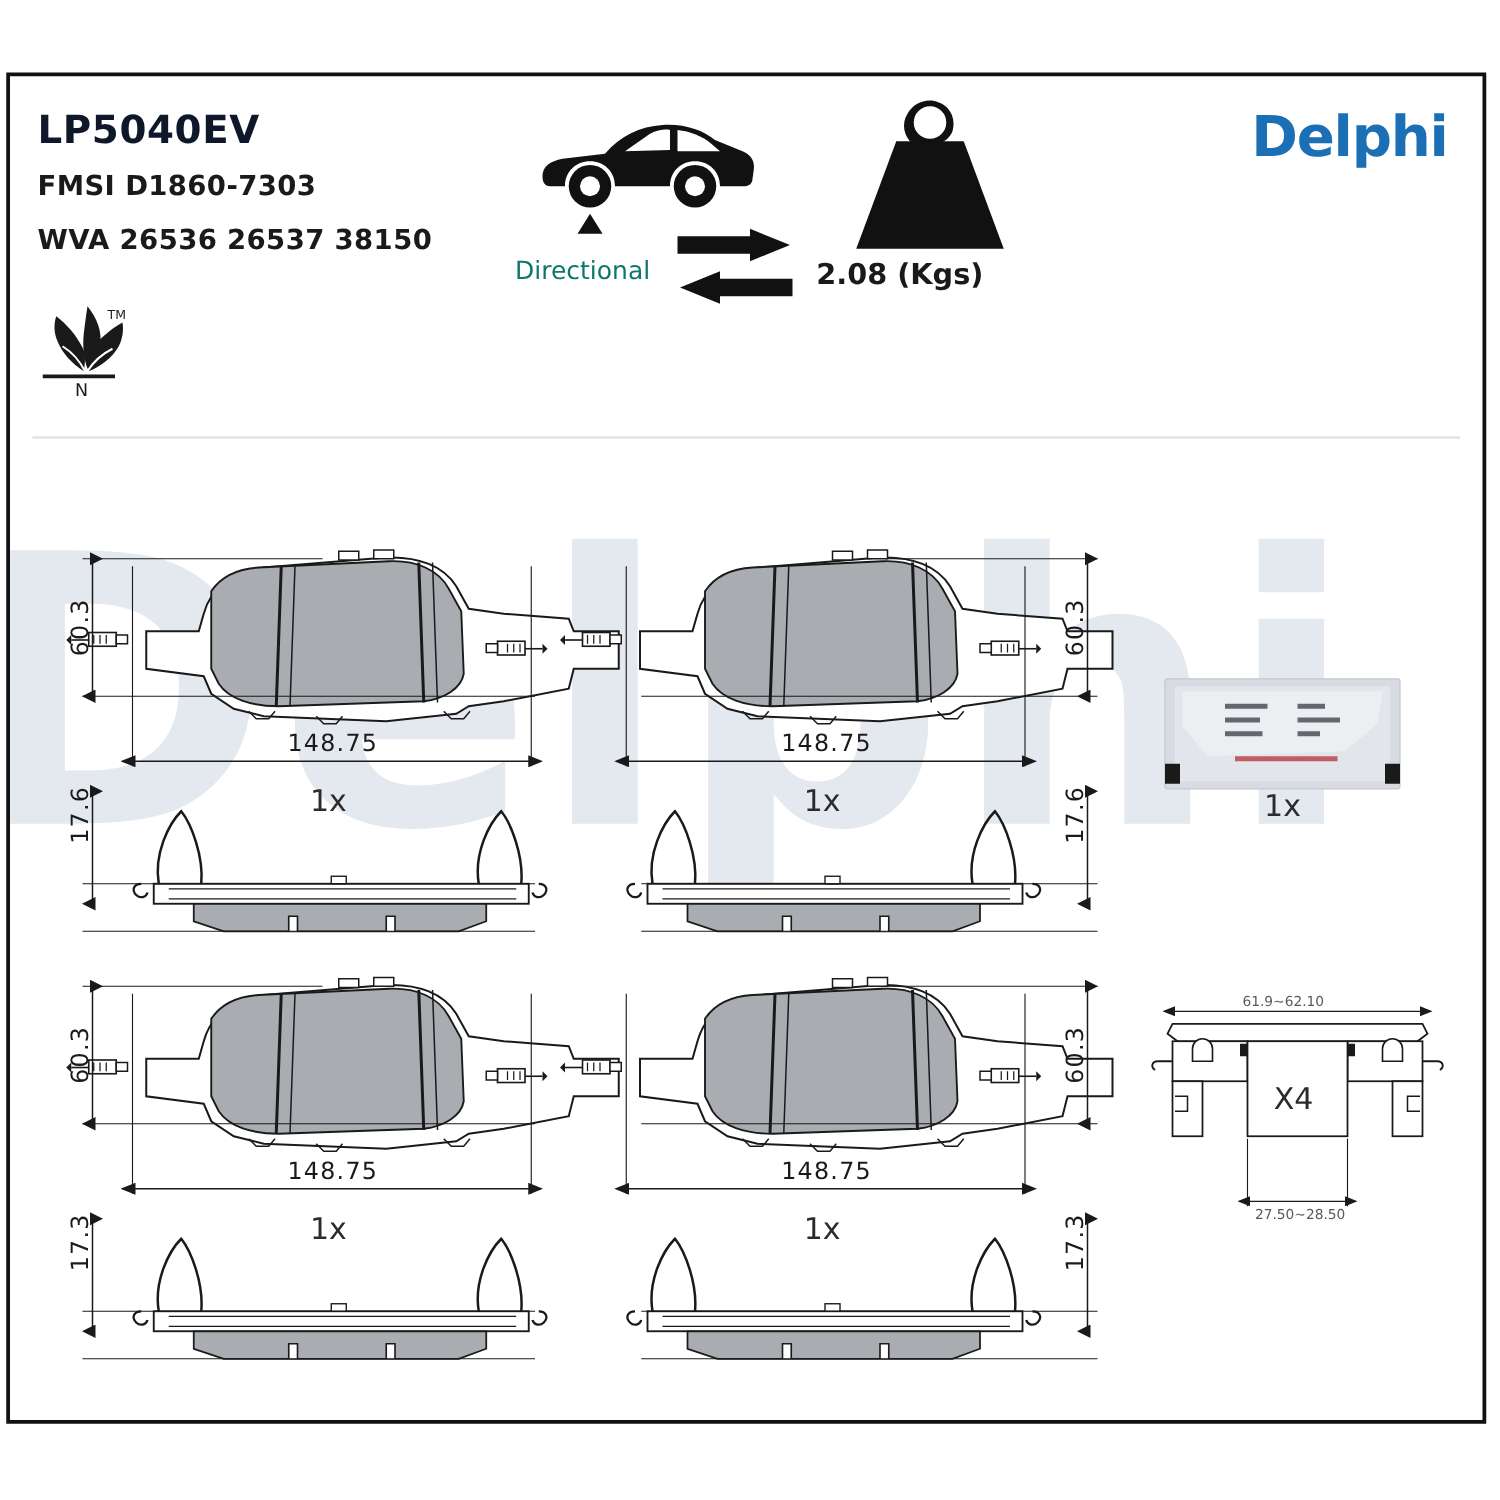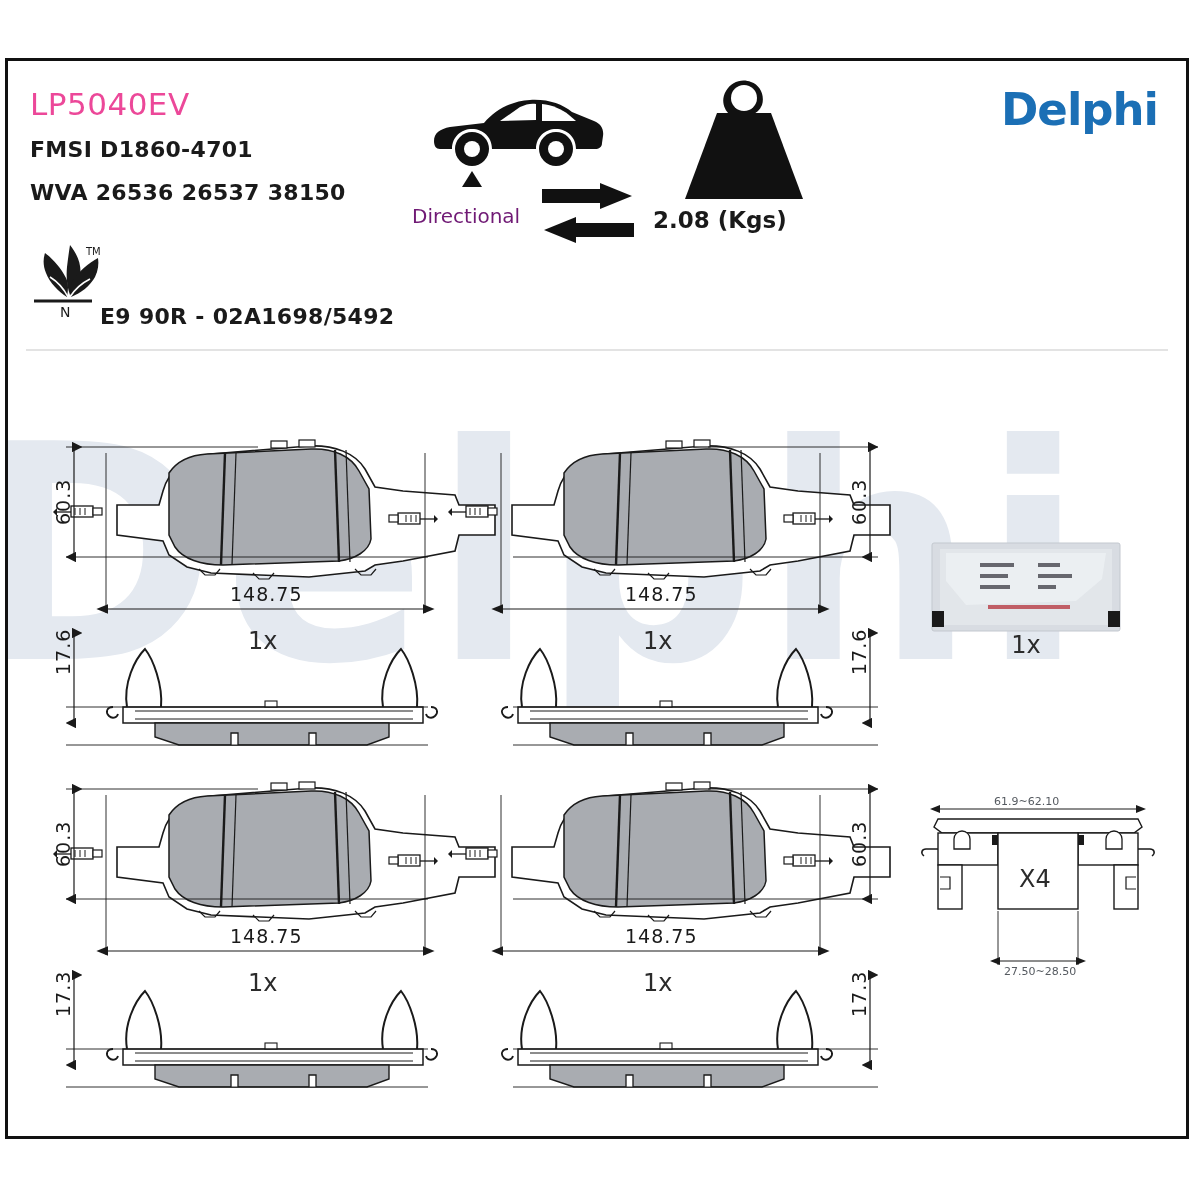--- a/index.html
+++ b/index.html
@@ -52,22 +52,22 @@
     left: 0; top: 0;
     width: 100%;
     height: 280px;
     z-index: 3;
   }
   .part-number {
     position: absolute;
     left: 22px;
     top: 25px;
     font-size: 31px;
-    font-weight: normal;
-    color: #ec4899;
+    font-weight: bold;
+    color: #0f172a;
     letter-spacing: 0.5px;
   }
   .fmsi {
     position: absolute;
     left: 22px;
     top: 76px;
     font-size: 22px;
     font-weight: bold;
     color: #1a1a1a;
     letter-spacing: 0.3px;
@@ -89,21 +89,21 @@
     top: 18px;
     width: 230px;
     height: 170px;
   }
   .car-icon { position: absolute; left: 14px; top: 0; }
   .directional-label {
     position: absolute;
     left: 0px;
     top: 125px;
     font-size: 20px;
-    color: #701a75;
+    color: #0f766e;
   }
   .arrows { position: absolute; left: 128px; top: 104px; }
 
   
   .weight-block {
     position: absolute;
     left: 645px;
     top: 14px;
     width: 190px;
     height: 170px;
@@ -200,21 +200,21 @@
 </head>
 <body>
 
 <div id="sheet">
 
   <div class="watermark">Delphi</div>
 
   <div class="header">
 
     <div class="part-number">LP5040EV</div>
-    <div class="fmsi">FMSI D1860-4701</div>
+    <div class="fmsi">FMSI D1860-7303</div>
     <div class="wva">WVA 26536 26537 38150</div>
 
     <div class="car-block">
       <svg class="car-icon" width="180" height="110" viewBox="0 0 180 110">
         <path d="M8 62 C8 54 14 50 24 48 L58 44 C70 30 86 22 104 21 C122 20 136 25 146 33
                  L168 42 C175 45 178 50 177 57 L176 64 C176 68 173 70 169 70 L150 70
                  C150 58 141 50 130 50 C119 50 110 58 110 70 L66 70
                  C66 58 57 50 46 50 C35 50 26 58 26 70 L14 70 C10 70 8 67 8 62 Z" fill="#111111"></path>
         <path d="M74 42 L94 28 C100 25 106 24 110 25 L110 41 Z" fill="#ffffff"></path>
         <path d="M116 25 C126 26 136 30 143 36 L150 42 L116 42 Z" fill="#ffffff"></path>
@@ -244,21 +244,20 @@
 
     <svg class="eco-icon" width="70" height="100" viewBox="0 0 70 100">
       <path d="M36 6 C44 16 48 27 46 38 C45 46 41 52 36 56 C33 48 32 38 33 28 C34 20 35 12 36 6 Z" fill="#1a1a1a"></path>
       <path d="M33 58 C24 52 16 44 12 34 C9 27 9 20 11 14 C19 20 27 29 32 39 C35 45 34 52 33 58 Z" fill="#1a1a1a"></path>
       <path d="M37 58 C47 54 56 47 61 38 C64 32 65 25 64 19 C55 24 45 32 39 41 C36 46 36 53 37 58 Z" fill="#1a1a1a"></path>
       <path d="M34 58 C30 50 24 43 16 38 M36 58 C41 50 48 44 56 40" stroke="#ffffff" stroke-width="1.6" fill="none"></path>
       <line x1="0" y1="62" x2="58" y2="62" stroke="#1a1a1a" stroke-width="3"></line>
       <text x="26" y="78" font-family="DejaVu Sans, sans-serif" font-size="14" fill="#1a1a1a">N</text>
       <text x="52" y="16" font-family="DejaVu Sans, sans-serif" font-size="10" fill="#1a1a1a">TM</text>
     </svg>
-    <div class="ece-text">E9 90R - 02A1698/5492</div>
   </div>
 
   <div class="divider"></div>
 
   <div class="drawings">
     <svg width="1184" height="760" viewBox="0 0 1184 760">
       <defs>
 
         <g id="padPlan">
 

